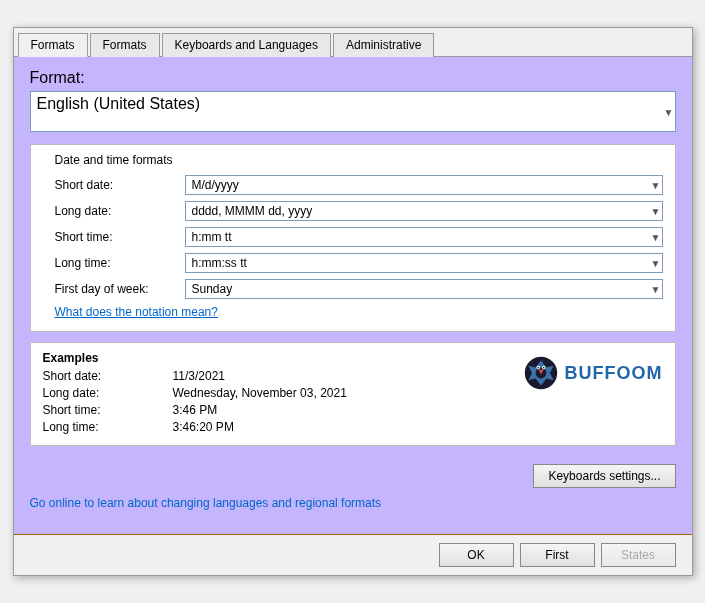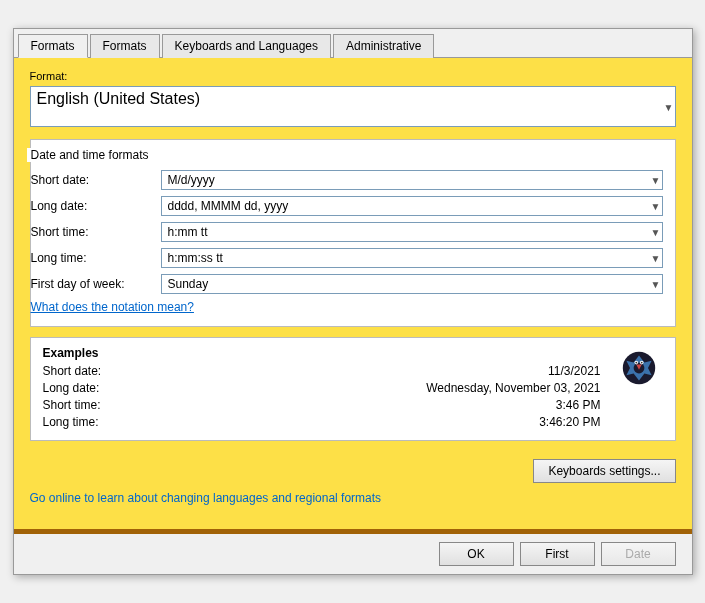--- a/index.html
+++ b/index.html
@@ -7,21 +7,21 @@
       font-family: 'Segoe UI', Tahoma, sans-serif;
       font-size: 12px;
       background: #f0f0f0;
       display: flex;
       justify-content: center;
       align-items: center;
       width: 705px;
       height: 603px;
     }
     .dialog {
-      background: #fde047;
+      background: #c4b5fd;
       border: 1px solid #999;
       width: 680px;
       padding: 0;
       box-shadow: 2px 2px 8px rgba(0,0,0,0.3);
     }
     .tabs {
       display: flex;
       border-bottom: 1px solid #999;
       background: #f0f0f0;
       padding: 4px 4px 0 4px;
@@ -43,21 +43,21 @@
       z-index: 1;
     }
     .tab-content {
       padding: 12px 16px;
     }
     .format-section {
       margin-bottom: 12px;
     }
     .format-label {
       margin-bottom: 4px;
-      font-size: 11px;
+      font-size: 16px;
     }
     .format-select-wrapper {
       position: relative;
       display: inline-block;
       width: 100%;
     }
     .format-select {
       width: 100%;
       padding: 3px 20px 19px 6px;
       border: 1px solid #7a9cb8;
@@ -71,21 +71,21 @@
       position: absolute;
       right: 2px;
       top: 50%;
       transform: translateY(-50%);
       pointer-events: none;
       font-size: 10px;
       color: #555;
     }
     .group-box {
       border: 1px solid #bbb;
-      padding: 8px 12px 12px 0;
+      padding: 8px 12px 12px 24px;
       margin-bottom: 10px;
       background: white;
     }
     .group-title {
       background: white;
       padding: 0 4px;
       margin-left: -4px;
       font-size: 12px;
       font-weight: normal;
       margin-bottom: 8px;
@@ -137,21 +137,20 @@
       display: flex;
       margin-bottom: 3px;
       font-size: 12px;
     }
     .example-label {
       width: 130px;
       flex-shrink: 0;
     }
     .example-value {
       flex: 1;
-      text-align: right;
     }
     .examples-top {
       display: flex;
       align-items: flex-start;
     }
     .examples-left {
       flex: 1;
     }
     .watermark-area {
       display: flex;
@@ -187,21 +186,21 @@
       color: #0066cc;
       cursor: pointer;
       font-size: 12px;
       display: block;
       margin-bottom: 12px;
     }
     .dialog-buttons {
       display: flex;
       justify-content: flex-end;
       padding: 8px 16px;
-      border-top: 5px solid #a16207;
+      border-top: 1px solid #a16207;
       gap: 6px;
       background: #f0f0f0;
     }
     .btn-disabled {
       color: #aaa;
       background: linear-gradient(to bottom, #f5f5f5, #e8e8e8);
       cursor: default;
     }
   </style>
 </head>
@@ -307,29 +306,30 @@
           <svg class="watermark-icon" viewBox="0 0 40 40" xmlns="http://www.w3.org/2000/svg">
             <ellipse cx="20" cy="20" rx="18" ry="18" fill="#1a1a2e"></ellipse>
             <polygon points="20,6 26,14 34,12 30,20 34,28 26,26 20,34 14,26 6,28 10,20 6,12 14,14" fill="#4488cc" opacity="0.8"></polygon>
             <circle cx="20" cy="20" r="6" fill="#1a1a2e"></circle>
             <polygon points="17,16 23,16 20,22" fill="#cc4444"></polygon>
             <circle cx="17" cy="14" r="2" fill="white"></circle>
             <circle cx="23" cy="14" r="2" fill="white"></circle>
             <circle cx="17" cy="14" r="1" fill="#333"></circle>
             <circle cx="23" cy="14" r="1" fill="#333"></circle>
           </svg>
+          <span class="watermark-text" style="color:#2266aa; font-size:18px; font-weight:900; letter-spacing:1px;">BUFFOOM</span>
         </div>
       </div>
     </div>
 
     <div class="additional-btn-row">
       <button class="btn">Keyboards settings...</button>
     </div>
 
     <a class="online-link">Go online to learn about changing languages and regional formats</a>
   </div>
 
   <div class="dialog-buttons">
     <button class="btn">OK</button>
     <button class="btn">First</button>
-    <button class="btn btn-disabled">Date</button>
+    <button class="btn btn-disabled">States</button>
   </div>
 </div>
 
 </body></html>

